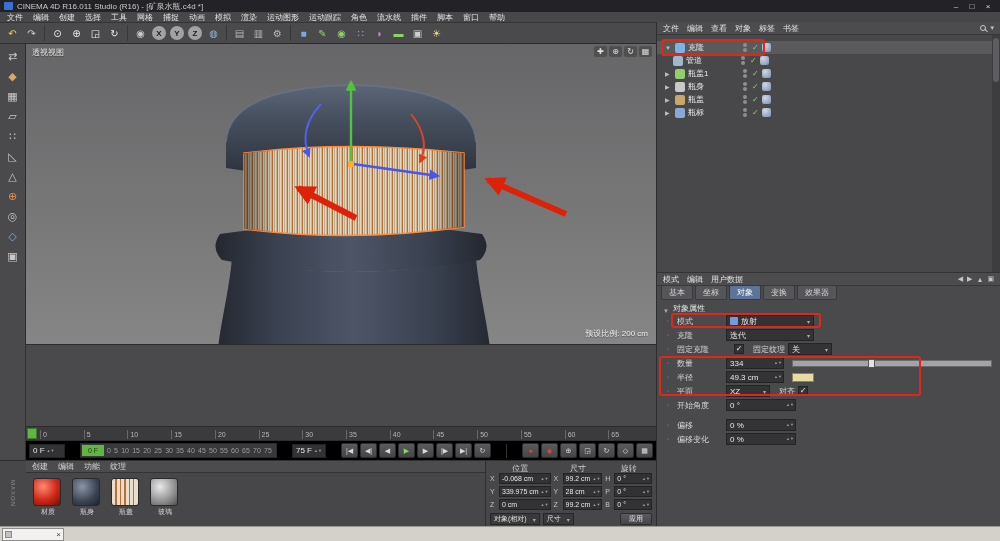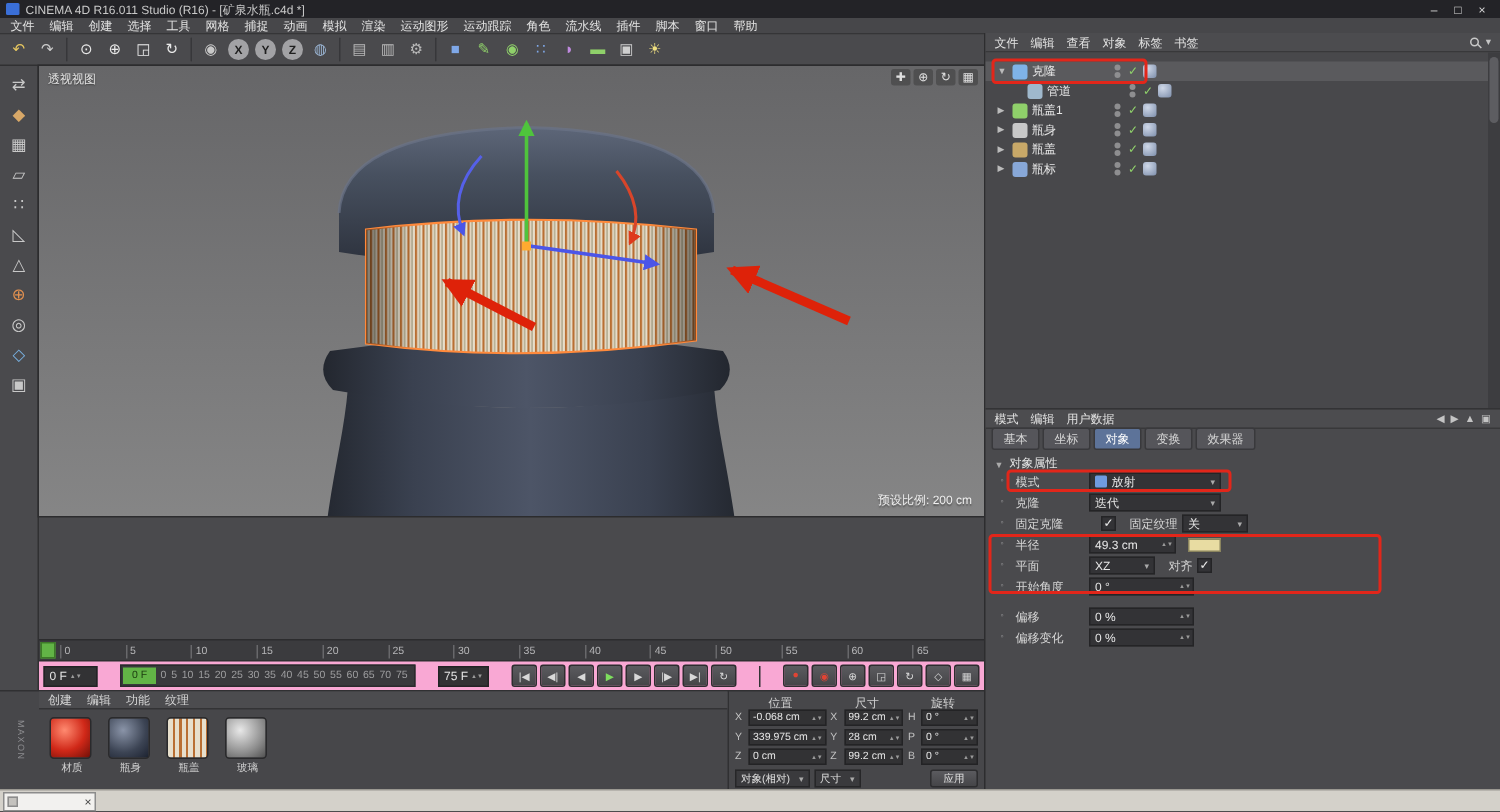--- a/index.html
+++ b/index.html
@@ -33,21 +33,21 @@
 .vp-tool{width:13px;height:11px;background:rgba(50,50,50,.45);color:#e0e0e0;font-size:8px;display:flex;align-items:center;justify-content:center;border-radius:2px}
 .vp-scale{position:absolute;right:8px;bottom:5px;font-size:8px;color:#efefef;text-shadow:0 1px 1px #555;z-index:3}
 
 
 #ruler{position:absolute;left:26px;top:426px;width:630px;height:14px;background:#3b3b3e;border-top:1px solid #2c2c2e}
 #ruler-ticks{position:absolute;left:14px;right:4px;top:0;bottom:0;display:flex;align-items:flex-end;padding-bottom:1px}
 .ruler-tick{flex:1;font-size:7px;color:#b6b6b8;border-left:1px solid #68686b;padding-left:2px;height:9px;line-height:9px}
 #ruler-marker{position:absolute;left:1px;top:1px;width:10px;height:11px;background:#62b446;border:1px solid #3d7a28}
 
 
-#transport{position:absolute;left:26px;top:440px;width:630px;height:20px;background:#f9a8d4;border-top:1px solid #2f2f31;display:flex;align-items:center;gap:15px;padding:0 3px}
+#transport{position:absolute;left:26px;top:440px;width:630px;height:20px;background:#000000;border-top:1px solid #2f2f31;display:flex;align-items:center;gap:15px;padding:0 3px}
 .numfield{display:flex;align-items:center;background:#323234;border:1px solid #232325;height:14px;padding:0 1px 0 3px;color:#e4e4e4;font-size:8px}
 .stepper{display:flex;flex-direction:column;font-size:4px;line-height:4px;color:#9a9a9a;margin-left:2px}
 #pslider{flex:1;height:15px;background:#39393c;border:1px solid #2a2a2c;position:relative}
 #ps-ticks{position:absolute;left:26px;right:4px;top:0;bottom:0;display:flex;justify-content:space-between;align-items:center}
 .ps-tick{font-size:7px;color:#9d9d9f}
 #ps-marker{position:absolute;left:1px;top:1px;bottom:1px;width:22px;background:#62b446;color:#1c3a10;font-size:7px;display:flex;align-items:center;justify-content:center}
 .t-btn{width:17px;height:15px;background:linear-gradient(#5b5b5f,#454548);border:1px solid #2d2d2f;border-radius:2px;color:#d8d8d8;font-size:7px;display:flex;align-items:center;justify-content:center}
 .t-sep{width:1px;height:14px;background:#333335}
 
 
@@ -79,21 +79,21 @@
 #right-panel{position:absolute;left:656px;top:22px;width:344px;height:504px;background:#4a4a4d;border-left:1px solid #2d2d2f}
 .panel-bar{height:13px;display:flex;align-items:center;gap:8px;padding:0 6px;background:#4c4c4f;border-bottom:1px solid #38383a;font-size:8px}
 .panel-bar .bar-item{color:#e2e2e2}
 .bar-icons{margin-left:auto;display:flex;gap:4px;align-items:center}
 .mag{width:6px;height:6px;border:1.4px solid #c8c8c8;border-radius:50%;position:relative;display:inline-block}
 .mag::after{content:'';position:absolute;width:4px;height:1.4px;background:#c8c8c8;transform:rotate(45deg);right:-3px;bottom:-1px}
 .bar-glyph{font-size:7px;color:#c4c4c4}
 #om-list{position:relative;height:238px;background:#48484b;border-bottom:1px solid #333335;padding-top:6px}
 .obj-row{display:flex;align-items:center;height:13px;padding-left:8px;gap:3px;font-size:8px}
 .obj-row.sel{background:rgba(255,255,255,.10)}
-.obj-row.child{padding-left:28px}
+.obj-row.child{padding-left:16px}
 .obj-expand{color:#bbb;font-size:6px;width:7px}
 .obj-icon{width:10px;height:10px;border-radius:2px}
 .obj-name{width:50px;color:#e8e8e8;white-space:nowrap}
 .obj-dots{display:flex;flex-direction:column;gap:1px;margin:0 2px}
 .obj-dot{width:4px;height:4px;border-radius:50%;background:#8e8e90}
 .obj-check{color:#8fd06a;font-size:8px}
 .obj-tag{width:9px;height:9px;border-radius:2px;background:radial-gradient(circle at 35% 30%,#cfd8e8,#7d8eab)}
 .red-box{position:absolute;border:2px solid #e2261a;border-radius:3px;pointer-events:none;z-index:5}
 #om-scroll{position:absolute;right:0;top:0;width:8px;height:100%;background:#3d3d40}
 #om-thumb{position:absolute;right:1px;top:3px;width:6px;height:44px;background:#5d5d61;border-radius:3px}
@@ -622,20 +622,31 @@
       <span class="dropdown" style="min-width:44px">
         <span>关</span>
         <span class="dd-arrow">▾</span>
       </span>
     </div>
 
 
     <div style="position:relative">
       <div class="arow">
         <span class="bullet">◦</span>
+        <span class="alabel">数量</span>
+        <span class="afield" style="width:58px">
+          <span class="val">334</span>
+          <span class="stepper">▲▼</span>
+        </span>
+        <span class="slider-track">
+            <span class="slider-handle"></span>
+          </span>
+      </div>
+      <div class="arow">
+        <span class="bullet">◦</span>
         <span class="alabel">半径</span>
         <span class="afield" style="width:58px">
           <span class="val">49.3 cm</span>
           <span class="stepper">▲▼</span>
         </span>
         <span class="mini-block"></span>
       </div>
       <div class="arow">
         <span class="bullet">◦</span>
         <span class="alabel">平面</span>

